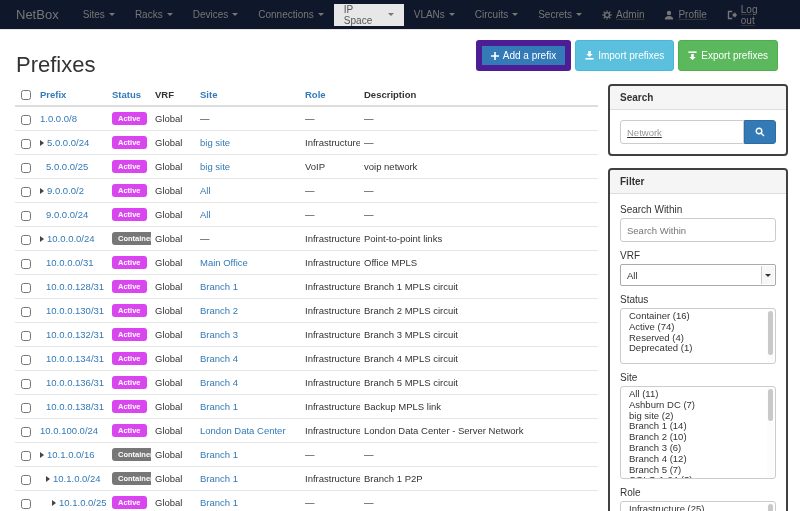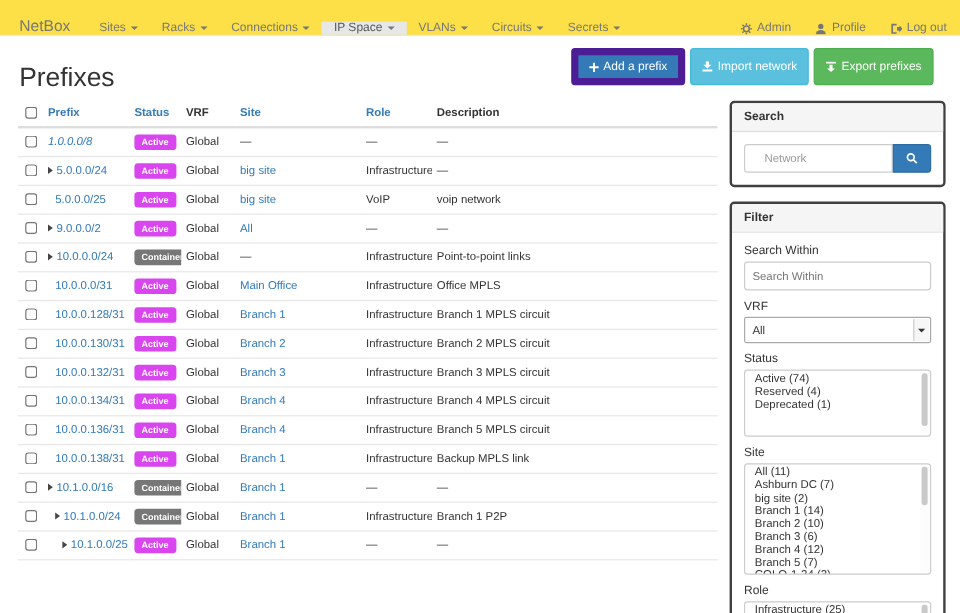--- a/index.html
+++ b/index.html
@@ -1,29 +1,29 @@
 <!DOCTYPE html>
 <html><head>
 <meta charset="utf-8">
 <style>
   * { box-sizing: border-box; margin: 0; padding: 0; }
   html,body { width:800px; height:511px; overflow:hidden; background:#fff;
     font-family:"Liberation Sans", sans-serif; color:#333; }
 
   
-  .navbar { height:30px; background:#fde047; border-bottom:1px solid #e7e7e7;
-    display:flex; align-items:flex-end; font-size:10px; }
+  .navbar { height:30px; background:#0f172a; border-bottom:1px solid #e7e7e7;
+    display:flex; align-items:center; font-size:10px; }
   .brand { color:#777; font-size:13px; display:flex; align-items:center;
     padding:0 14px 0 16px; }
   .nav-left { display:flex; list-style:none; align-items:stretch; }
   .nav-item { display:flex; align-items:center; padding:0 10px; color:#777; cursor:pointer; }
   .nav-item.active { background:#e7e7e7; color:#555; }
   .tri-down { width:0; height:0; border-top:3px solid #777; border-left:3px solid transparent;
     border-right:3px solid transparent; display:inline-block; margin-left:4px; }
-  .nav-right { margin-left:auto; display:flex; align-items:stretch; list-style:none; padding-right:1px; }
+  .nav-right { margin-left:auto; display:flex; align-items:stretch; list-style:none; padding-right:16px;text-decoration:underline; }
   .nav-right .nav-item { gap:4px; }
   .nav-right svg { display:block; }
 
   
   .page-header { position:relative; height:54px; }
   .page-title { font-size:22px; font-weight:500; color:#333; position:absolute; left:16px; top:22px; }
   .actions { position:absolute; right:22px; top:10px; display:flex; gap:4px; }
   .btn { border:none; border-radius:3px; color:#fff; font-size:10px; padding:4px 9px;
     display:inline-flex; align-items:center; gap:4px; cursor:pointer;
     font-family:"Liberation Sans", sans-serif; }
@@ -55,21 +55,21 @@
   .badge.container { background:#777; }
 
   
   .sidebar { width:180px; flex:none; }
   .panel { border:2px solid #404040; border-radius:4px; margin-bottom:12px; background:#fff; }
   .panel-head { background:#f5f5f5; border-bottom:1px solid #ddd; border-radius:3px 3px 0 0;
     padding:6px 10px; font-size:10px; font-weight:bold; color:#333; }
   .panel-body { padding:10px; }
   .input-group { display:flex; }
   .tb { flex:1; border:1px solid #ccc; border-radius:3px 0 0 3px; height:24px;
-    font-size:9.5px; padding:0 16px; color:#333; font-family:"Liberation Sans",sans-serif; outline:none; min-width:0; }
+    font-size:9.5px; padding:0 6px; color:#333; font-family:"Liberation Sans",sans-serif; outline:none; min-width:0;text-decoration:underline; }
   .tb::placeholder { color:#999; }
   .btn-search { width:32px; height:24px; background:#337ab7; border:1px solid #2e6da4;
     border-radius:0 3px 3px 0; display:flex; align-items:center; justify-content:center; cursor:pointer; }
   .flabel { font-size:10px; margin:8px 0 3px; color:#333; }
   .flabel:first-child { margin-top:0; }
   .tb-full { width:100%; border:1px solid #ccc; border-radius:3px; height:24px;
     font-size:9.5px; padding:0 6px; font-family:"Liberation Sans",sans-serif; color:#333; outline:none;}
   .sel { position:relative; width:100%; height:22px; border:1px solid #aaa; border-radius:2px;
     font-size:9.5px; display:flex; align-items:center; padding:0 6px; background:#fff; cursor:pointer; }
   .sel-btn { position:absolute; right:1px; top:1px; bottom:1px; width:13px; border-left:1px solid #ccc;
@@ -95,20 +95,24 @@
   <ul class="nav-left" id="nav-left">
       <li class="nav-item">
         <span>Sites</span>
         <span class="tri-down"></span>
       </li>
       <li class="nav-item">
         <span>Racks</span>
         <span class="tri-down"></span>
       </li>
       <li class="nav-item">
+        <span>Devices</span>
+        <span class="tri-down"></span>
+      </li>
+      <li class="nav-item">
         <span>Connections</span>
         <span class="tri-down"></span>
       </li>
       <li class="nav-item active">
         <span>IP Space</span>
         <span class="tri-down"></span>
       </li>
       <li class="nav-item">
         <span>VLANs</span>
         <span class="tri-down"></span>
@@ -166,21 +170,21 @@
       </span>
       <span>Add a prefix</span>
     </button>
     <button class="btn btn-info">
       <span>
         <svg width="9" height="9" viewBox="0 0 9 9" fill="#fff">
             <path d="M3.2 0h2.6v3h2L4.5 6 1.2 3h2z"></path>
             <path d="M0.4 7h8.2v1.6H0.4z"></path>
           </svg>
       </span>
-      <span>Import network</span>
+      <span>Import prefixes</span>
     </button>
     <button class="btn btn-success">
       <span>
         <svg width="9" height="9" viewBox="0 0 9 9" fill="#fff">
             <path d="M0.4 0.4h8.2v1.6H0.4z"></path>
             <path d="M3.2 9h2.6V6h2L4.5 3 1.2 6h2z" transform="rotate(180 4.5 6)"></path>
           </svg>
       </span>
       <span>Export prefixes</span>
     </button>
@@ -206,21 +210,21 @@
             <th class="sortable">Status</th>
             <th>VRF</th>
             <th class="sortable">Site</th>
             <th class="sortable">Role</th>
             <th>Description</th>
           </tr>
       </thead>
       <tbody id="tbody">
           <tr>
             <td class="cb"><input type="checkbox" style=""></td>
-            <td style="padding-left: 4px; font-style: italic;"><a class="lnk">1.0.0.0/8</a></td>
+            <td style="padding-left: 4px;"><a class="lnk">1.0.0.0/8</a></td>
             <td><span class="badge active">Active</span></td>
             <td>Global</td>
             <td>—</td>
             <td>—</td>
             <td>—</td>
           </tr>
           <tr>
             <td class="cb"><input type="checkbox" style=""></td>
             <td style="padding-left: 4px;"><span class="tri-right"></span><a class="lnk">5.0.0.0/24</a></td>
             <td><span class="badge active">Active</span></td>
@@ -242,20 +246,29 @@
             <td class="cb"><input type="checkbox" style=""></td>
             <td style="padding-left: 4px;"><span class="tri-right"></span><a class="lnk">9.0.0.0/2</a></td>
             <td><span class="badge active">Active</span></td>
             <td>Global</td>
             <td><a class="lnk">All</a></td>
             <td>—</td>
             <td>—</td>
           </tr>
           <tr>
             <td class="cb"><input type="checkbox" style=""></td>
+            <td style="padding-left: 10px;"><a class="lnk">9.0.0.0/24</a></td>
+            <td><span class="badge active">Active</span></td>
+            <td>Global</td>
+            <td><a class="lnk">All</a></td>
+            <td>—</td>
+            <td>—</td>
+          </tr>
+          <tr>
+            <td class="cb"><input type="checkbox" style=""></td>
             <td style="padding-left: 4px;"><span class="tri-right"></span><a class="lnk">10.0.0.0/24</a></td>
             <td><span class="badge container">Container</span></td>
             <td>Global</td>
             <td>—</td>
             <td>Infrastructure</td>
             <td>Point-to-point links</td>
           </tr>
           <tr>
             <td class="cb"><input type="checkbox" style=""></td>
             <td style="padding-left: 10px;"><a class="lnk">10.0.0.0/31</a></td>
@@ -311,20 +324,29 @@
             <td>Branch 5 MPLS circuit</td>
           </tr>
           <tr>
             <td class="cb"><input type="checkbox" style=""></td>
             <td style="padding-left: 10px;"><a class="lnk">10.0.0.138/31</a></td>
             <td><span class="badge active">Active</span></td>
             <td>Global</td>
             <td><a class="lnk">Branch 1</a></td>
             <td>Infrastructure</td>
             <td>Backup MPLS link</td>
+          </tr>
+          <tr>
+            <td class="cb"><input type="checkbox" style=""></td>
+            <td style="padding-left: 4px;"><a class="lnk">10.0.100.0/24</a></td>
+            <td><span class="badge active">Active</span></td>
+            <td>Global</td>
+            <td><a class="lnk">London Data Center</a></td>
+            <td>Infrastructure</td>
+            <td>London Data Center - Server Network</td>
           </tr>
           <tr>
             <td class="cb"><input type="checkbox" style=""></td>
             <td style="padding-left: 4px;"><span class="tri-right"></span><a class="lnk">10.1.0.0/16</a></td>
             <td><span class="badge container">Container</span></td>
             <td>Global</td>
             <td><a class="lnk">Branch 1</a></td>
             <td>—</td>
             <td>—</td>
           </tr>
@@ -377,20 +399,21 @@
         <div class="flabel">VRF</div>
         <div class="sel">
           <span>All</span>
           <span class="sel-btn">
               <span class="tri"></span>
             </span>
         </div>
 
         <div class="flabel">Status</div>
         <div class="list-box lb-status">
+          <div class="opt">Container (16)</div>
             <div class="opt">Active (74)</div>
             <div class="opt">Reserved (4)</div>
             <div class="opt">Deprecated (1)</div>
             <div class="fsb">
               <div class="fsb-thumb thumb-status"></div>
             </div>
         </div>
 
         <div class="flabel">Site</div>
         <div class="list-box lb-site">

